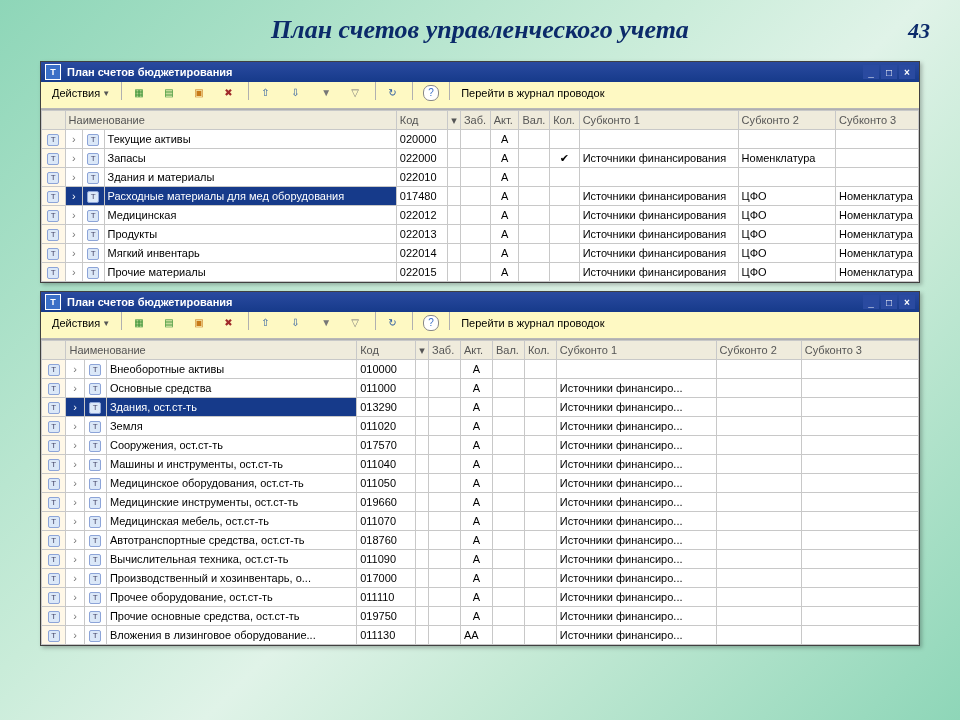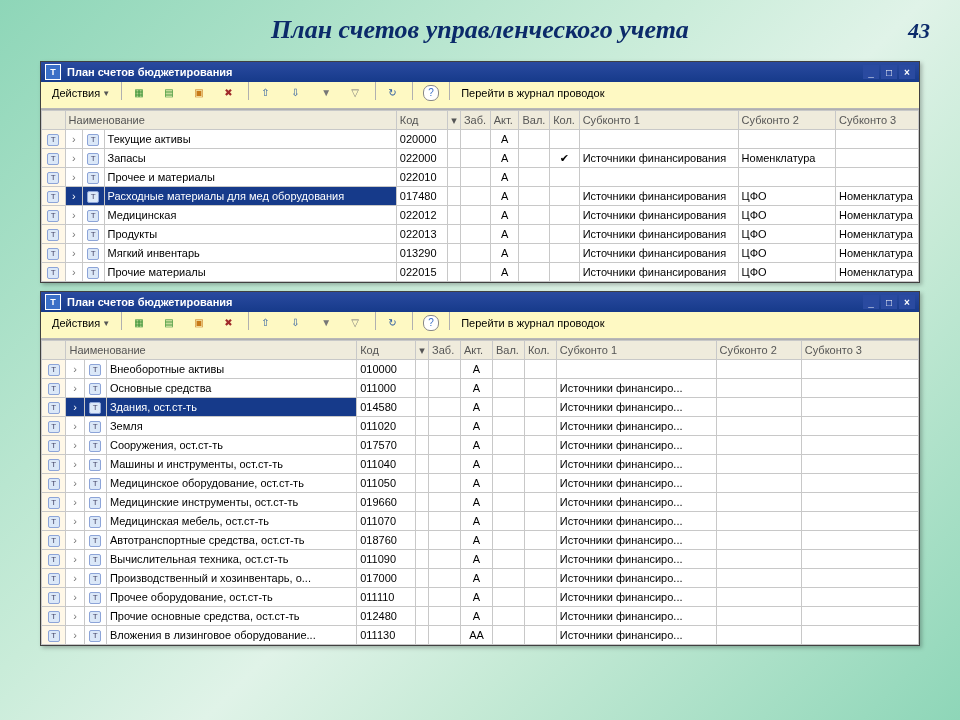--- a/index.html
+++ b/index.html
@@ -198,21 +198,21 @@
             <td></td>
             <td style="text-align:center;">✔</td>
             <td>Источники финансирования</td>
             <td>Номенклатура</td>
             <td></td>
           </tr>
           <tr class="">
             <td class="rowic"><span class="tic">T</span></td>
             <td class="arrow-c">›</td>
             <td class="ic2"><span class="tic">T</span></td>
-            <td class="name">Прочее и материалы</td>
+            <td class="name">Здания и материалы</td>
             <td>022010</td>
             <td></td>
             <td></td>
             <td style="text-align:center;">А</td>
             <td></td>
             <td style="text-align:center;"></td>
             <td></td>
             <td></td>
             <td></td>
           </tr>
@@ -259,21 +259,21 @@
             <td style="text-align:center;"></td>
             <td>Источники финансирования</td>
             <td>ЦФО</td>
             <td>Номенклатура</td>
           </tr>
           <tr class="">
             <td class="rowic"><span class="tic">T</span></td>
             <td class="arrow-c">›</td>
             <td class="ic2"><span class="tic">T</span></td>
             <td class="name">Мягкий инвентарь</td>
-            <td>013290</td>
+            <td>022014</td>
             <td></td>
             <td></td>
             <td style="text-align:center;">А</td>
             <td></td>
             <td style="text-align:center;"></td>
             <td>Источники финансирования</td>
             <td>ЦФО</td>
             <td>Номенклатура</td>
           </tr>
           <tr class="">
@@ -406,21 +406,21 @@
             <td style="text-align:center;"></td>
             <td>Источники финансиро...</td>
             <td></td>
             <td></td>
           </tr>
           <tr class="sel">
             <td class="rowic"><span class="tic">T</span></td>
             <td class="arrow-c">›</td>
             <td class="ic2"><span class="tic">T</span></td>
             <td class="name">Здания, ост.ст-ть</td>
-            <td>014580</td>
+            <td>013290</td>
             <td></td>
             <td></td>
             <td style="text-align:center;">А</td>
             <td></td>
             <td style="text-align:center;"></td>
             <td>Источники финансиро...</td>
             <td></td>
             <td></td>
           </tr>
           <tr class="">
@@ -465,21 +465,21 @@
             <td></td>
             <td style="text-align:center;"></td>
             <td>Источники финансиро...</td>
             <td></td>
             <td></td>
           </tr>
           <tr class="">
             <td class="rowic"><span class="tic">T</span></td>
             <td class="arrow-c">›</td>
             <td class="ic2"><span class="tic">T</span></td>
-            <td class="name">Медицинское оборудование, ост.ст-ть</td>
+            <td class="name">Медицинское оборудования, ост.ст-ть</td>
             <td>011050</td>
             <td></td>
             <td></td>
             <td style="text-align:center;">А</td>
             <td></td>
             <td style="text-align:center;"></td>
             <td>Источники финансиро...</td>
             <td></td>
             <td></td>
           </tr>
@@ -571,39 +571,39 @@
             <td style="text-align:center;"></td>
             <td>Источники финансиро...</td>
             <td></td>
             <td></td>
           </tr>
           <tr class="">
             <td class="rowic"><span class="tic">T</span></td>
             <td class="arrow-c">›</td>
             <td class="ic2"><span class="tic">T</span></td>
             <td class="name">Прочие основные средства, ост.ст-ть</td>
-            <td>012480</td>
+            <td>019750</td>
             <td></td>
             <td></td>
             <td style="text-align:center;">А</td>
             <td></td>
             <td style="text-align:center;"></td>
             <td>Источники финансиро...</td>
             <td></td>
             <td></td>
           </tr>
           <tr class="">
             <td class="rowic"><span class="tic">T</span></td>
             <td class="arrow-c">›</td>
             <td class="ic2"><span class="tic">T</span></td>
             <td class="name">Вложения в лизинговое оборудование...</td>
             <td>011130</td>
             <td></td>
             <td></td>
-            <td style="text-align:center;">АА</td>
+            <td style="text-align:left;">АА</td>
             <td></td>
             <td style="text-align:center;"></td>
             <td>Источники финансиро...</td>
             <td></td>
             <td></td>
           </tr>
         </tbody>
       </table>
   </div>
 </div>

